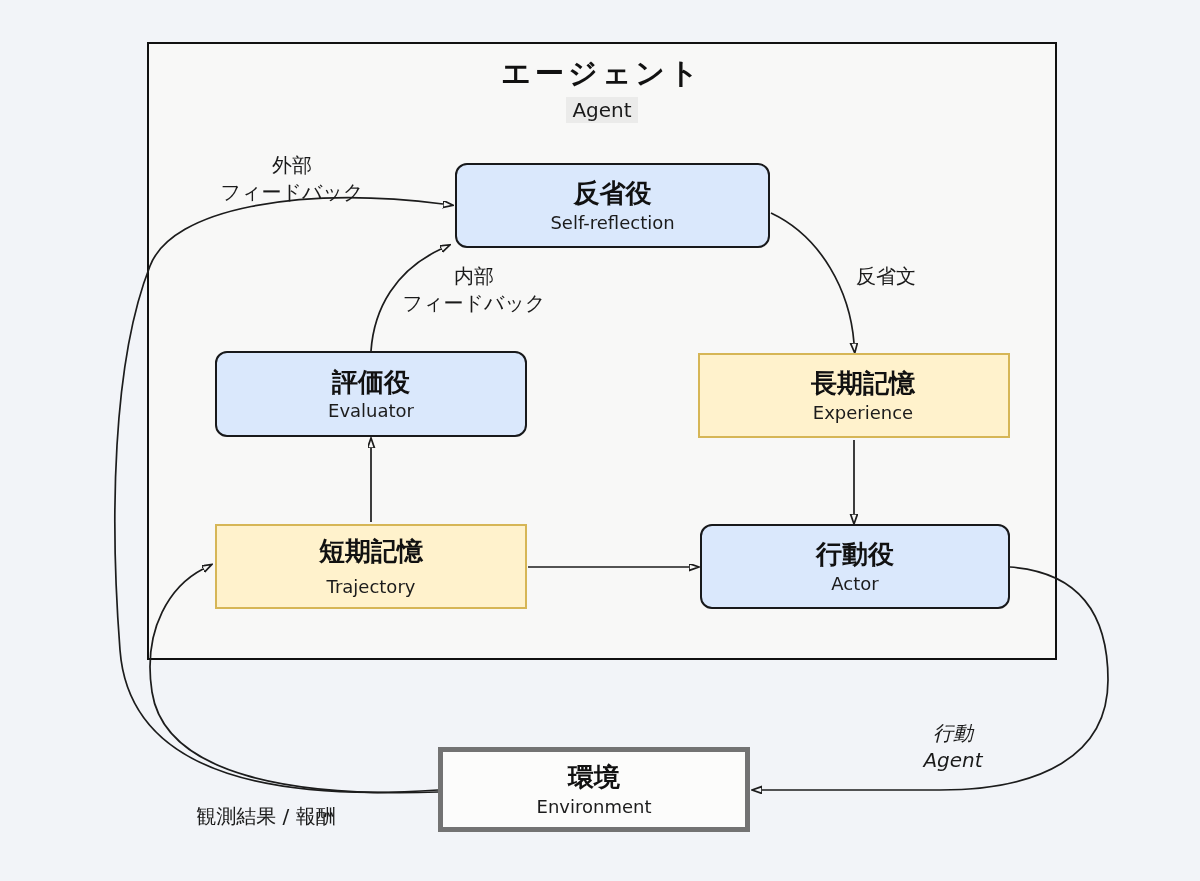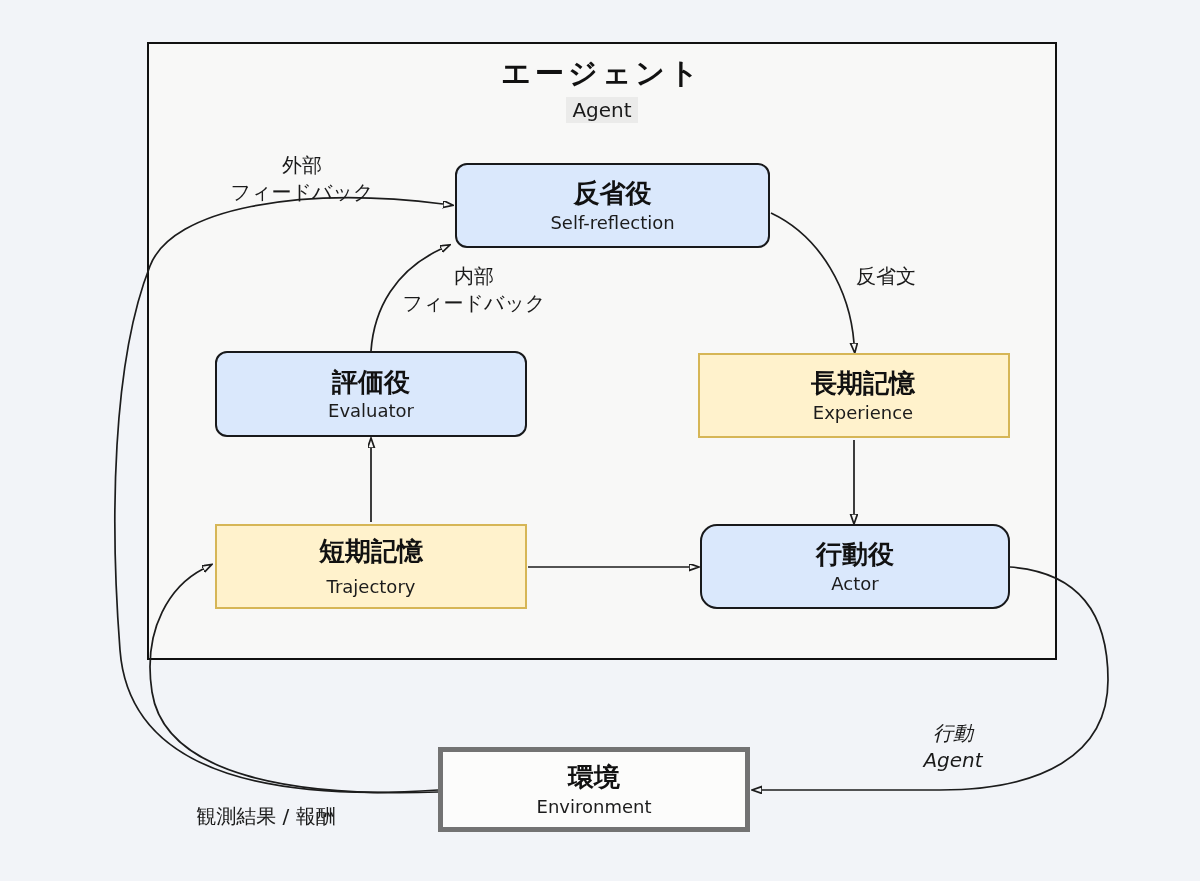--- a/index.html
+++ b/index.html
@@ -78,31 +78,31 @@
   }
   .node-white {
     background: #fcfcfb;
     border: 5px solid #737373;
     border-radius: 0;
   }
   #node-self-reflection { left: 455px; top: 163px; width: 315px; height: 85px; }
   #node-evaluator       { left: 215px; top: 351px; width: 312px; height: 86px; }
   #node-experience      { left: 698px; top: 353px; width: 312px; height: 85px; padding-left: 18px; }
   #node-trajectory      { left: 215px; top: 524px; width: 312px; height: 85px; gap: 6px; }
-  #node-actor           { left: 700px; top: 524px; width: 310px; height: 85px; border-radius: 17px; }
+  #node-actor           { left: 700px; top: 524px; width: 310px; height: 85px; }
   #node-environment     { left: 438px; top: 747px; width: 312px; height: 85px; }
   
   .edge-label {
     position: absolute;
     text-align: center;
     font-size: 20px;
     color: #1a1a1a;
     line-height: 1.35;
   }
-  #label-external-feedback { left: 150px; top: 152px; width: 212px; padding-left: 46px; }
+  #label-external-feedback { left: 140px; top: 152px; width: 212px; padding-left: 46px; }
   #label-internal-feedback { left: 368px; top: 264px; width: 212px; font-family: Liberation Mono, monospace; }
   #label-reflection-text   { left: 810px; top: 263px; width: 152px; }
   #label-action            { left: 868px; top: 720px; width: 170px; font-style: italic; }
   #label-observation       { left: 150px; top: 803px; width: 232px; }
   
   .arrows {
     position: absolute;
     left: 0; top: 0;
     width: 1200px;
     height: 881px;

